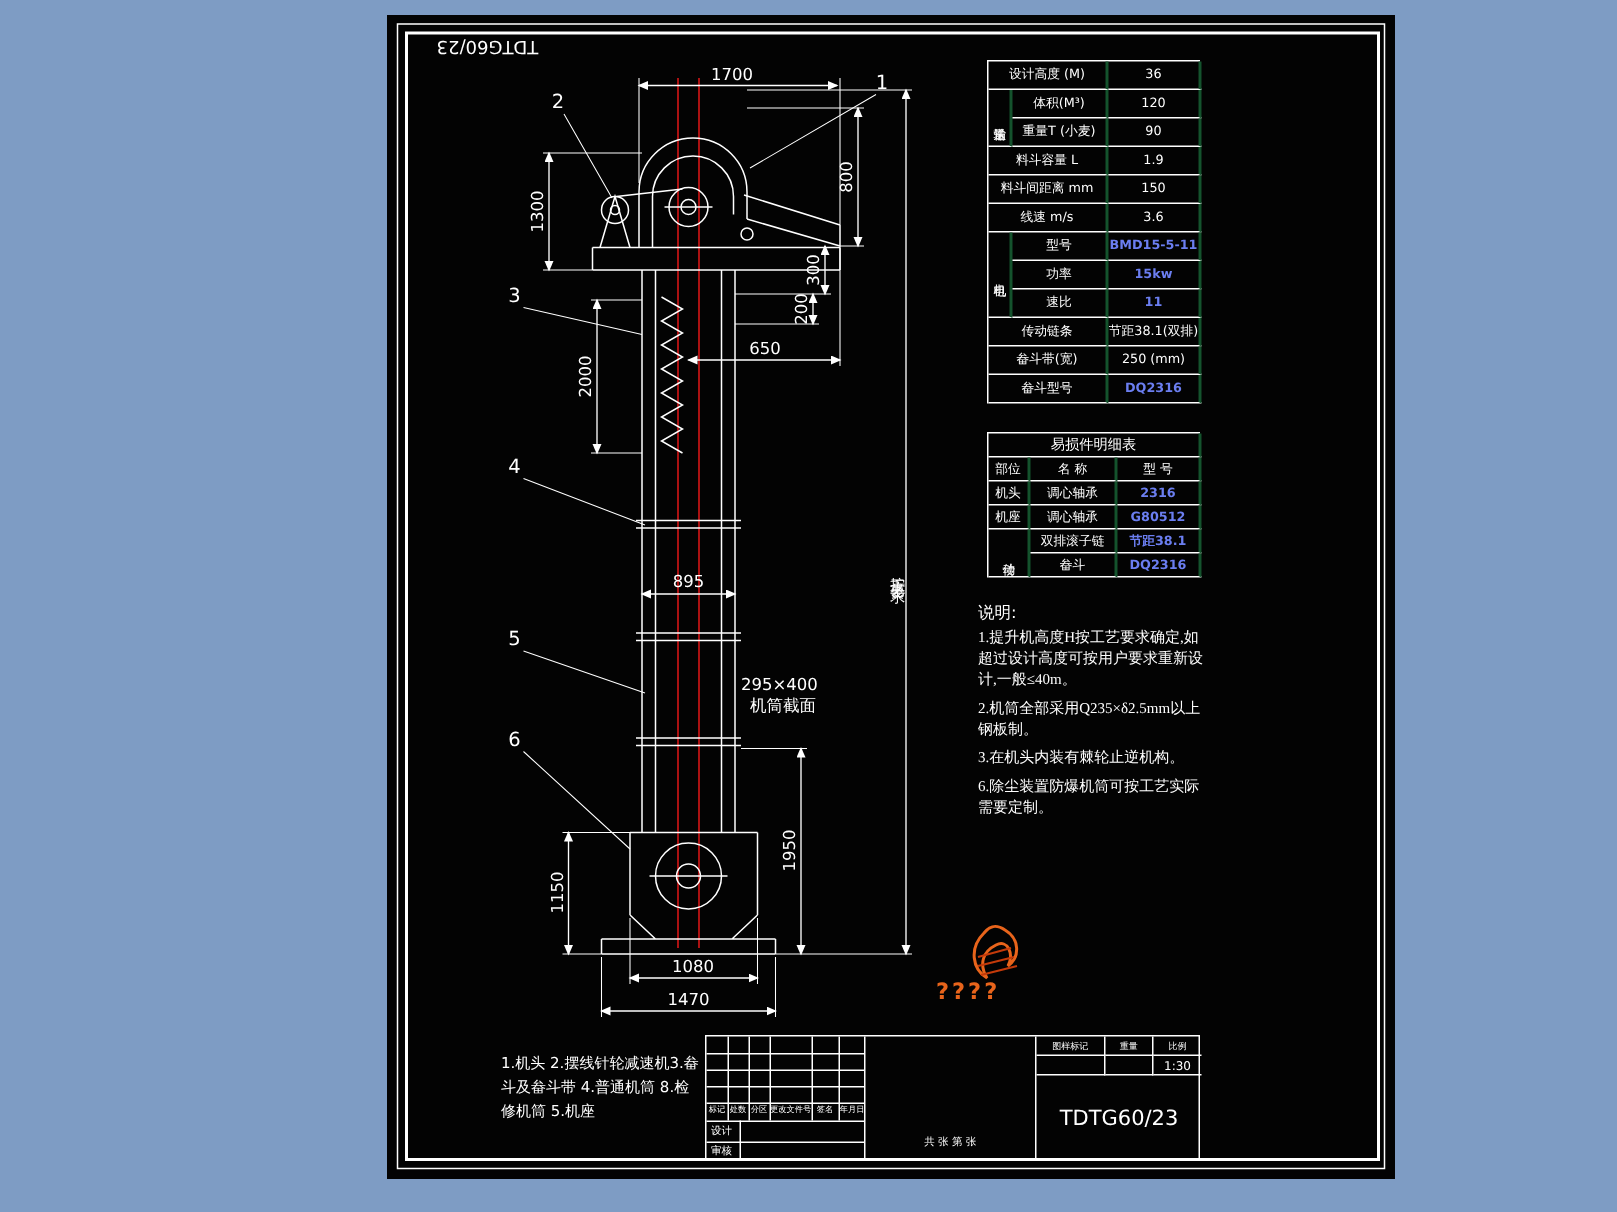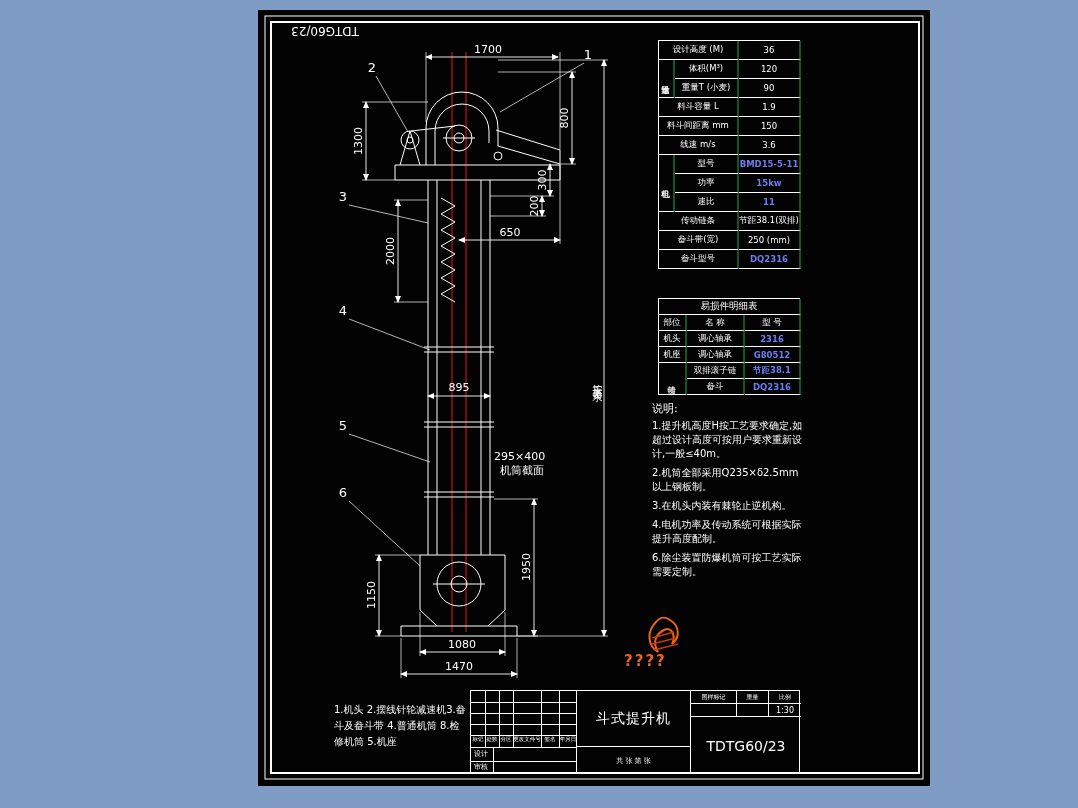--- a/index.html
+++ b/index.html
@@ -17,26 +17,26 @@
   .mid{text-anchor:middle;}
   .wm{font-size:15px;font-weight:bold;fill:#e8641b;letter-spacing:2px;}
   .corner{position:absolute;left:24px;top:14px;width:86px;color:#fff;font-size:12px;text-align:center;transform:rotate(180deg);}
   .vlabel{position:absolute;left:332px;top:366px;color:#fff;font-size:10px;writing-mode:vertical-rl;text-orientation:upright;letter-spacing:2px;}
   
   .ptable{position:absolute;left:400px;top:30px;width:142px;display:grid;grid-template-columns:16px 64px 62px;grid-auto-rows:19px;border-top:1px solid #fff;border-left:1px solid #fff;color:#fff;}
   .ptable .c,.wtable .c{border-right:2px solid #14532d;border-bottom:1px solid #fff;display:flex;align-items:center;justify-content:center;text-align:center;overflow:hidden;white-space:nowrap;font-size:8.5px;padding:0 1px;}
   .vert{writing-mode:vertical-rl;text-orientation:upright;letter-spacing:0;font-size:8px;}
   .blue{color:#6b7ef0;font-weight:bold;}
   
-  .wtable{position:absolute;left:400px;top:288px;width:142px;display:grid;grid-template-columns:28px 58px 56px;grid-auto-rows:16px;border-top:1px solid #fff;border-left:1px solid #fff;color:#fff;}
+  .wtable{position:absolute;left:400px;top:278px;width:142px;display:grid;grid-template-columns:28px 58px 56px;grid-auto-rows:16px;border-top:1px solid #fff;border-left:1px solid #fff;color:#fff;}
   .wtable .title{font-size:9.5px;}
   
   .notes{position:absolute;left:394px;top:392px;width:152px;color:#fff;font-size:10px;line-height:14px;}
   .notes .nh{font-size:11px;margin-bottom:3px;}
-  .notes .ni{margin-bottom:5px;}
+  .notes .ni{margin-bottom:5px;font-family:Liberation Serif, serif;}
   
   .plist{position:absolute;left:76px;top:692px;width:142px;color:#fff;font-size:10px;line-height:16px;}
   
   .tblock{position:absolute;left:212px;top:680px;width:330px;height:83px;border:1px solid #fff;color:#fff;}
   .tblock div{position:absolute;}
   .tb-left{left:0;top:0;width:106px;height:83px;border-right:1px solid #fff;}
   .hl{left:0;width:105px;height:0;border-top:1px solid #fff;}
   .vl{top:0;width:0;height:56px;border-left:1px solid #fff;}
   .vl2{top:56px;width:0;height:27px;border-left:1px solid #fff;}
   .rl{top:45px;font-size:5.5px;text-align:center;overflow:hidden;white-space:nowrap;}
@@ -220,21 +220,20 @@
       <div class="c blue" style="grid-area:5/3/6/4">节距38.1</div>
       <div class="c" style="grid-area:6/2/7/3">畚斗</div>
       <div class="c blue" style="grid-area:6/3/7/4">DQ2316</div>
     </div>
 
     <div class="notes">
       <div class="nh">说明:</div>
       <div class="ni">1.提升机高度H按工艺要求确定,如超过设计高度可按用户要求重新设计,一般≤40m。</div>
       <div class="ni">2.机筒全部采用Q235×δ2.5mm以上钢板制。</div>
       <div class="ni">3.在机头内装有棘轮止逆机构。</div>
-      <div class="ni">4.电机功率及传动系统可根据实际提升高度配制。</div>
       <div class="ni">6.除尘装置防爆机筒可按工艺实际需要定制。</div>
     </div>
 
     <div class="plist">
       <div>1.机头  2.摆线针轮减速机3.畚</div>
       <div>斗及畚斗带  4.普通机筒  8.检</div>
       <div>修机筒  5.机座</div>
     </div>
 
     <div class="tblock">
@@ -254,21 +253,20 @@
         <div class="rl" style="left:0;width:14px">标记</div>
         <div class="rl" style="left:14px;width:14px">处数</div>
         <div class="rl" style="left:28px;width:14px">分区</div>
         <div class="rl" style="left:42px;width:28px">更改文件号</div>
         <div class="rl" style="left:70px;width:18px">签名</div>
         <div class="rl" style="left:88px;width:18px">年月日</div>
         <div class="sg" style="top:58px">设计</div>
         <div class="sg" style="top:71px">审核</div>
       </div>
       <div class="tb-center">
-        <div class="tb-name">斗式提升机</div>
         <div class="tb-sheet">共 张 第 张</div>
       </div>
       <div class="tb-right">
         <div class="rh" style="left:0;width:46px">图样标记</div>
         <div class="rh" style="left:46px;width:32px">重量</div>
         <div class="rh nr" style="left:78px;width:32px">比例</div>
         <div class="rv" style="left:0;width:46px"></div>
         <div class="rv" style="left:46px;width:32px"></div>
         <div class="rv nr" style="left:78px;width:32px">1:30</div>
         <div class="rn">TDTG60/23</div>

